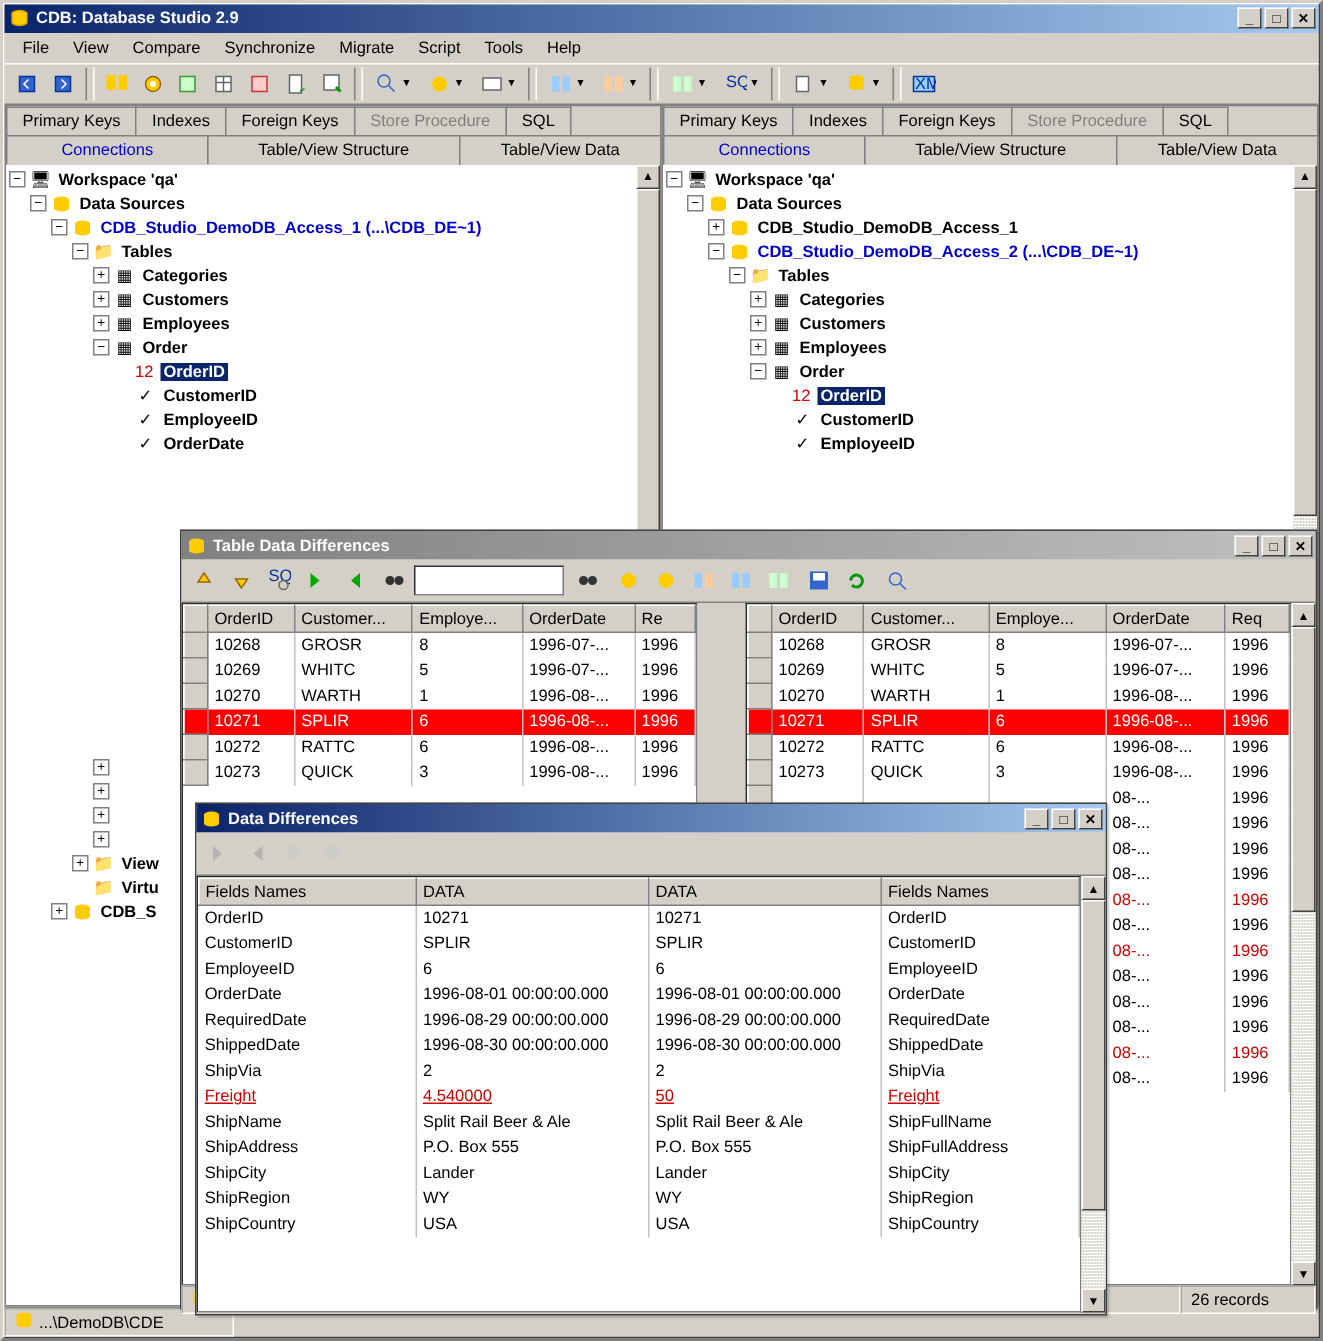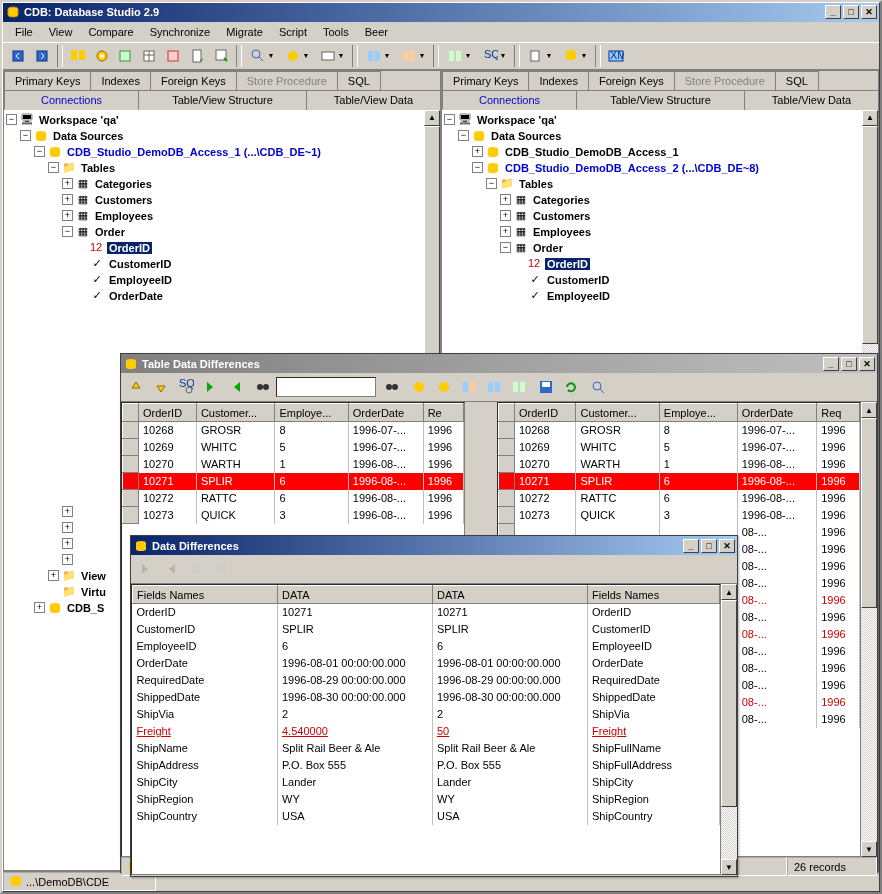--- a/index.html
+++ b/index.html
@@ -94,21 +94,21 @@
   </div>
 
   <div class="menubar">
     <div class="menu-item">File</div>
     <div class="menu-item">View</div>
     <div class="menu-item">Compare</div>
     <div class="menu-item">Synchronize</div>
     <div class="menu-item">Migrate</div>
     <div class="menu-item">Script</div>
     <div class="menu-item">Tools</div>
-    <div class="menu-item">Beer</div>
+    <div class="menu-item">Help</div>
   </div>
 
   <div class="toolbar">
     <span class="tool-btn">
           <svg width="16" height="16">
             <rect x="2" y="3" width="10" height="10" fill="#3366cc" stroke="#003399"></rect>
             <path d="M8 5 l-3 3 l3 3" stroke="#fff" fill="none"></path>
           </svg>
         </span>
     <span class="tool-btn">
@@ -432,21 +432,21 @@
               </div>
           <div class="tree-row">
                 <span class="indent" style="width:28px"></span>
                 <span class="expander">−</span>
                 <span class="node-icon">
                   <svg class="db-icon" viewBox="0 0 12 12">
                     <ellipse cx="6" cy="3" rx="5" ry="2" fill="#ffcc00"></ellipse>
                     <path d="M1 3 v6 a5 2 0 0 0 10 0 v-6" fill="#ffcc00"></path>
                   </svg>
                 </span>
-                <span class="label link">CDB_Studio_DemoDB_Access_2 (...\CDB_DE~8)</span>
+                <span class="label link">CDB_Studio_DemoDB_Access_2 (...\CDB_DE~1)</span>
               </div>
           <div class="tree-row">
                 <span class="indent" style="width:42px"></span>
                 <span class="expander">−</span>
                 <span class="node-icon">📁</span>
                 <span class="label">Tables</span>
               </div>
           <div class="tree-row">
                 <span class="indent" style="width:56px"></span>
                 <span class="expander">+</span>

